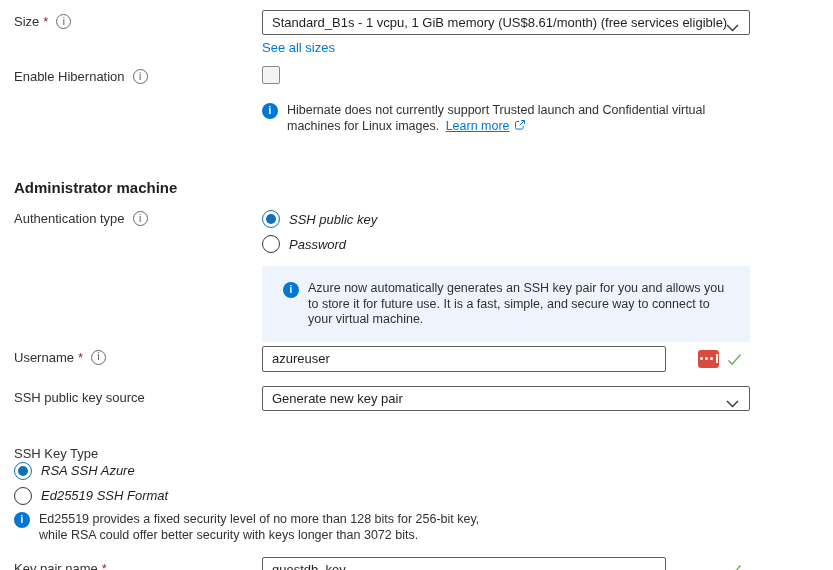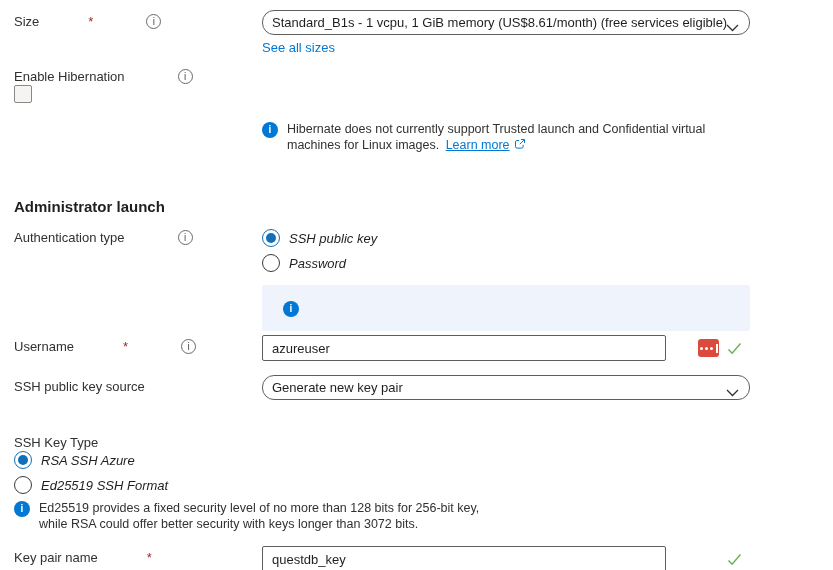--- a/index.html
+++ b/index.html
@@ -8,41 +8,41 @@
     font-family: "Liberation Sans", "DejaVu Sans", sans-serif;
     font-size: 13px;
     color: #201f1e;
     width: 833px;
     height: 570px;
     overflow: hidden;
   }
   .form { padding: 10px 0 0 14px; width: 833px; }
 
   .row { display: flex; align-items: flex-start; }
-  .lbl-col { width: 248px; flex: none; padding-top: 4px; display: flex; align-items: center; color: #323130; gap: 45px; }
+  .lbl-col { width: 248px; flex: none; padding-top: 4px; display: flex; align-items: center; color: #323130; }
   .ctrl-col { width: 488px; flex: none; }
 
   .required { color: #a4262c; margin-left: 4px; }
 
   .info-gray {
     display: inline-flex; align-items: center; justify-content: center;
     width: 15px; height: 15px; border: 1px solid #6b6965; border-radius: 50%;
     color: #50504e; font-size: 10px; font-style: normal; margin-left: 8px;
     line-height: 1; flex: none; cursor: default;
   }
   .info-blue {
     display: inline-flex; align-items: center; justify-content: center;
     width: 16px; height: 16px; background: #0078d4; border-radius: 50%;
     color: #ffffff; font-size: 10px; font-weight: bold; line-height: 1;
     flex: none; margin-right: 9px; margin-top: 1px;
   }
 
   .select {
     position: relative; width: 488px; height: 25px;
-    border: 1px solid #605e5c; border-radius: 12px; background: #fff;
+    border: 1px solid #605e5c; border-radius: 2px; background: #fff;
     display: flex; align-items: center; padding: 0 28px 0 9px; cursor: pointer;
     white-space: nowrap; overflow: hidden;
   }
   .select .chev { position: absolute; right: 10px; top: 9px; }
 
   .textfield { position: relative; width: 488px; }
   .textfield input {
     width: 404px; height: 26px; border: 1px solid #605e5c; border-radius: 2px;
     padding: 0 52px 0 9px; font: inherit; color: #201f1e; outline: none; background: #fff;
   }
@@ -84,21 +84,21 @@
   }
 
   .infobox {
     width: 488px; background: #eff4fc; border-radius: 2px;
     padding: 15px 18px 14px 21px; display: flex; align-items: flex-start;
   }
   .infobox .note-text { width: 425px; line-height: 15.5px; }
 
   
   .row-size { margin-top: 0; }
-  .row-hiber { margin-top: 10px; flex-direction: column; }
+  .row-hiber { margin-top: 10px; }
   .row-hibnote { margin-top: 18px; }
   .row-auth { margin-top: 13px; }
   .row-infobox { margin-top: 7px; }
   .row-user { margin-top: 4px; }
   .row-src { margin-top: 14px; }
   .row-keytype { margin-top: 33px; flex-direction: column; }
   .row-keypair { margin-top: 14px; }
   .keytype-note { margin-top: 5px; }
 </style>
 </head>
@@ -144,21 +144,21 @@
           <span>Hibernate does not currently support Trusted launch and Confidential virtual machines for Linux images.</span>
           <a class="link underline" style="margin-left:3px">Learn more</a><span class="ext-ic"><svg width="12" height="12" viewBox="0 0 12 12">
                 <path d="M5 2.5H2.8c-.7 0-1.3.6-1.3 1.3v5c0 .7.6 1.3 1.3 1.3h5c.7 0 1.3-.6 1.3-1.3V6.8" fill="none" stroke="#0078d4" stroke-width="1"></path>
                 <path d="M7 1.5h3.5V5M10.3 1.7L5.8 6.2" fill="none" stroke="#0078d4" stroke-width="1"></path>
               </svg></span>
         </span>
       </div>
     </div>
   </div>
 
-  <h2 class="section">Administrator launch</h2>
+  <h2 class="section">Administrator machine</h2>
 
   <div class="row row-auth">
     <div class="lbl-col" style="padding-top:2px">
       <span>Authentication type</span>
       <i class="info-gray">i</i>
     </div>
     <div class="ctrl-col">
       <div class="radio-line selected">
         <span class="radio-dot"></span>
         <span>SSH public key</span>
@@ -168,20 +168,21 @@
         <span>Password</span>
       </div>
     </div>
   </div>
 
   <div class="row row-infobox">
     <div class="lbl-col"></div>
     <div class="ctrl-col">
       <div class="infobox">
         <span class="info-blue">i</span>
+        <span class="note-text">Azure now automatically generates an SSH key pair for you and allows you to store it for future use. It is a fast, simple, and secure way to connect to your virtual machine.</span>
       </div>
     </div>
   </div>
 
   <div class="row row-user">
     <div class="lbl-col">
       <span>Username</span>
       <span class="required">*</span>
       <i class="info-gray">i</i>
     </div>

